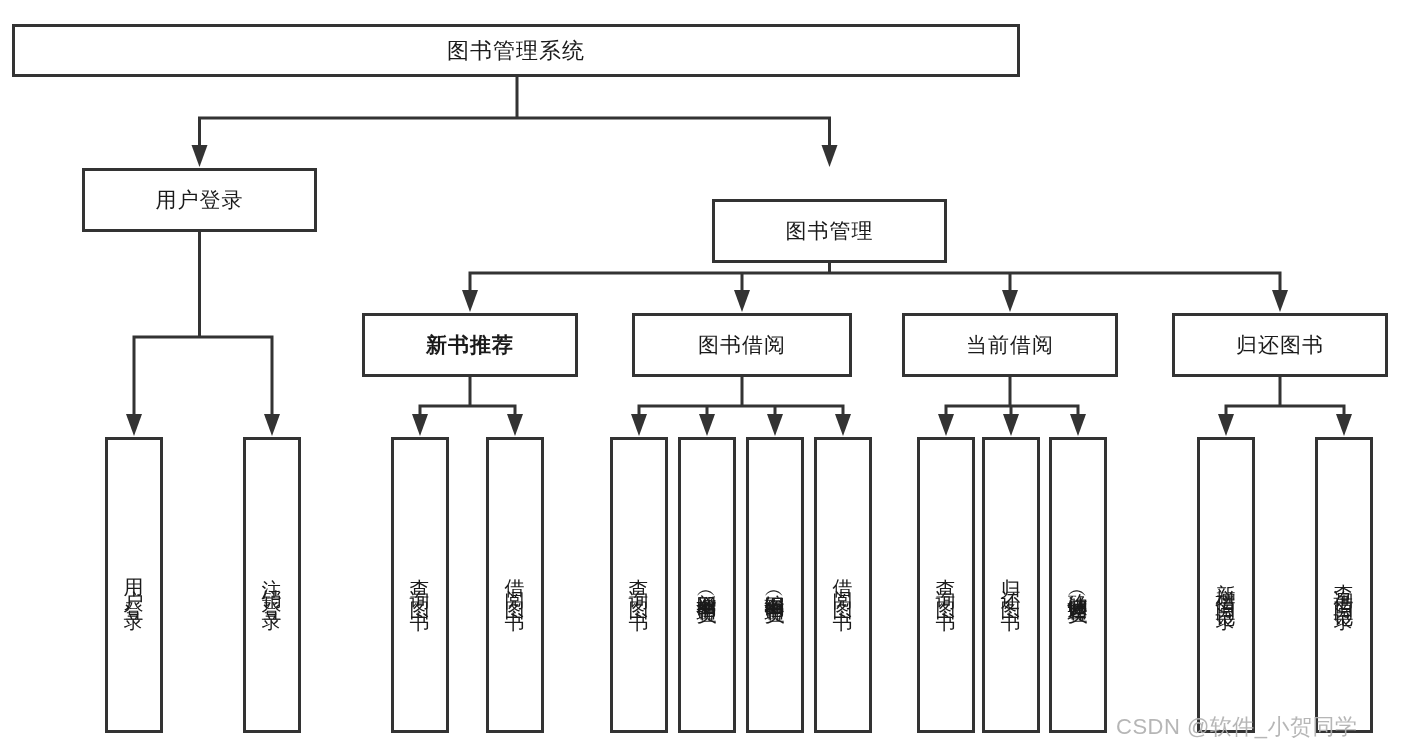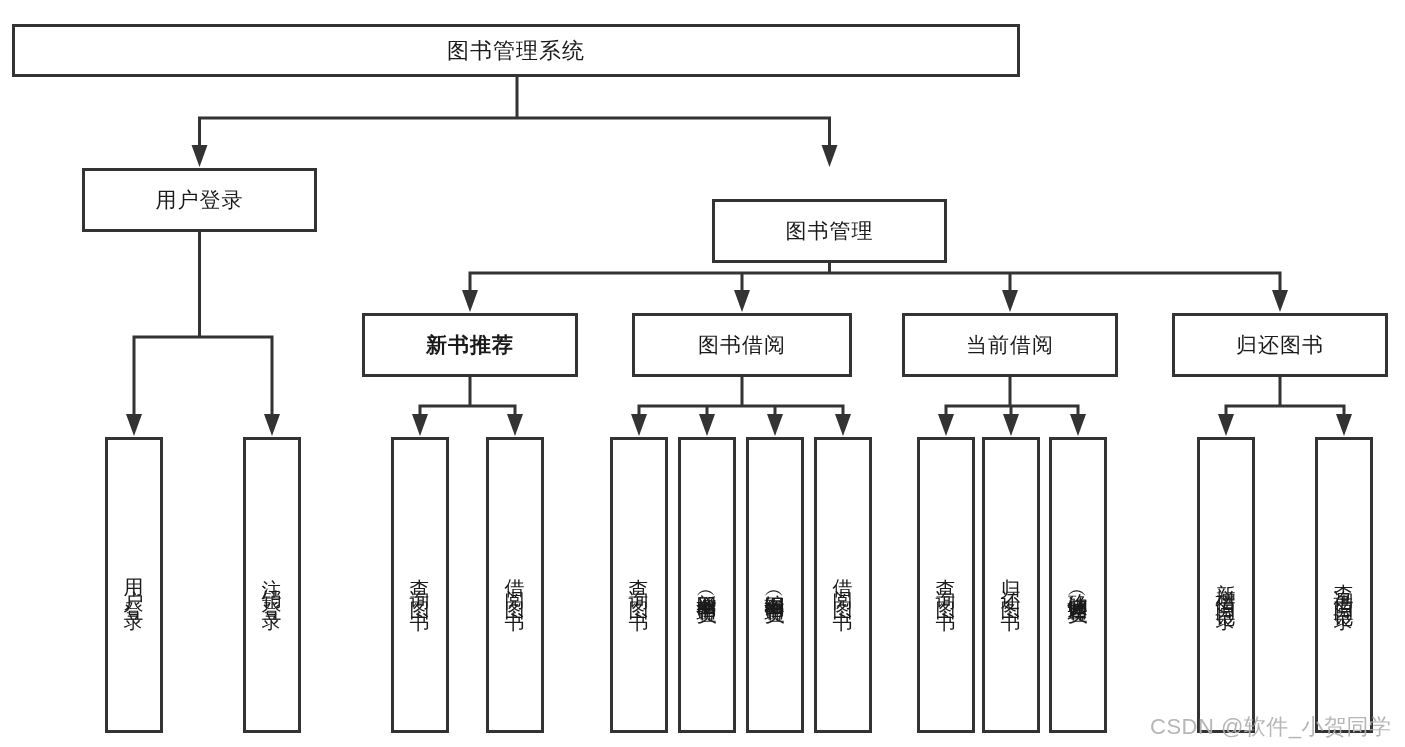--- a/index.html
+++ b/index.html
@@ -38,21 +38,21 @@
     text-orientation: mixed;
     font-size: 20px;
     line-height: 1;
     white-space: nowrap;
   }
   .node.v.sp4 span { letter-spacing: 0.55em; }
   .node.v.sp6 span { letter-spacing: 0.28em; }
   .node.v.sp9 span { letter-spacing: 0.08em; }
   .watermark {
     position: absolute;
-    left: 1150px;
+    left: 1116px;
     top: 712px;
     width: 252px;
     font-size: 22px;
     color: rgba(178, 178, 178, 0.95);
     white-space: nowrap;
     z-index: 10;
     letter-spacing: 0.5px;
   }
 </style>
 </head>

